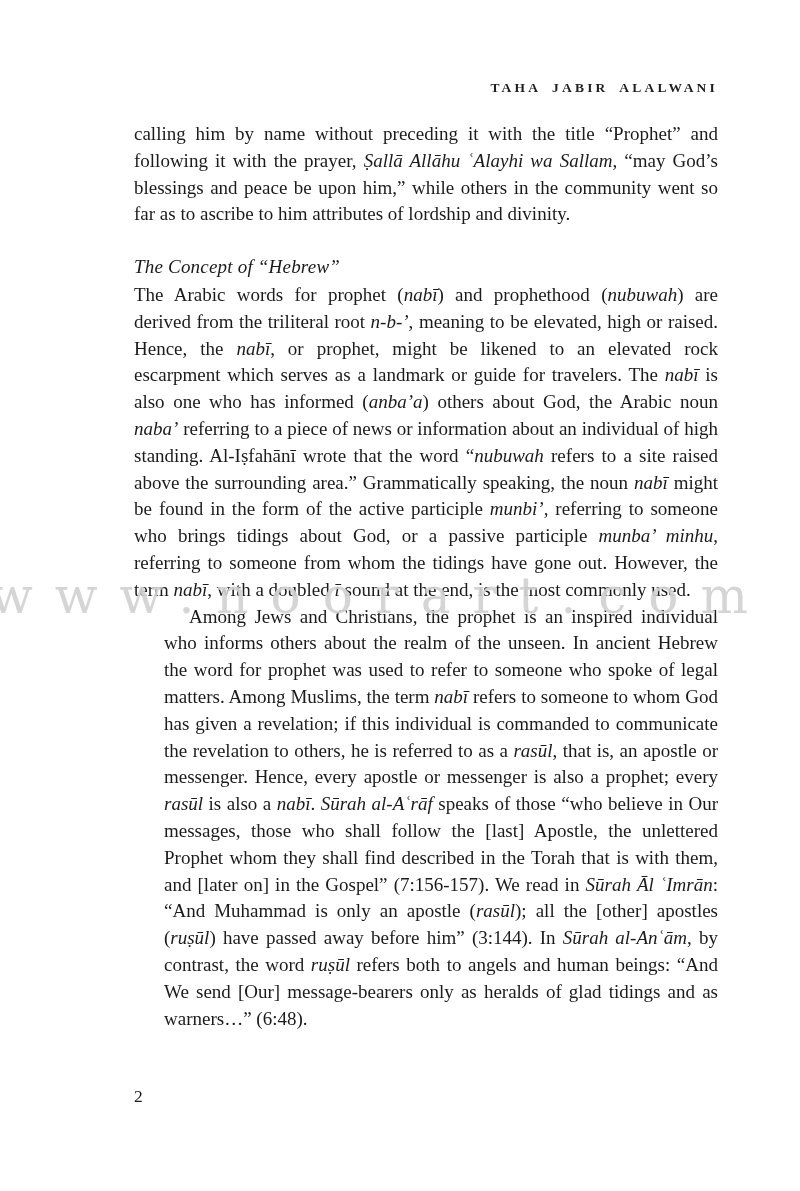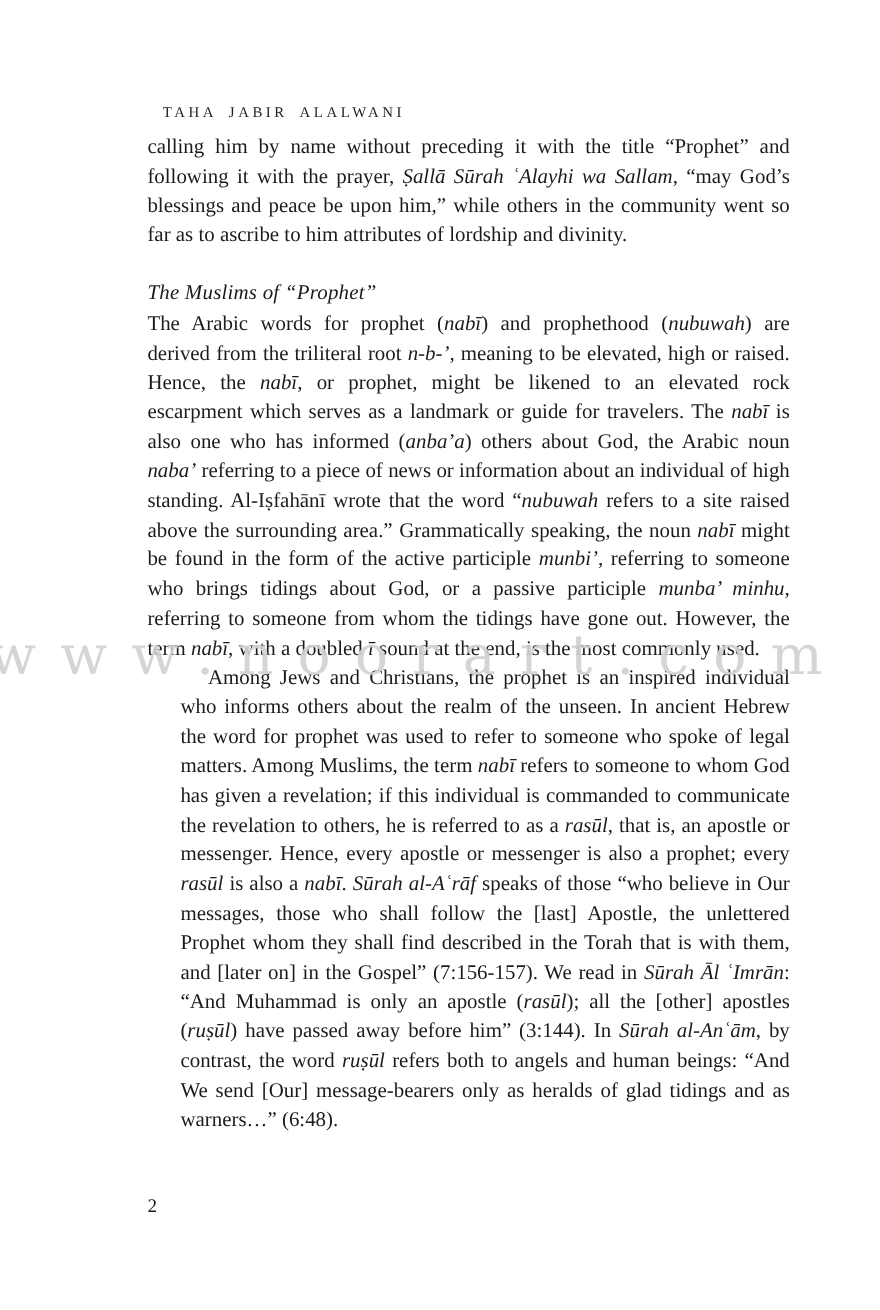--- a/index.html
+++ b/index.html
@@ -18,27 +18,27 @@
   .page {
     position: relative;
     width: 800px;
     height: 1191px;
   }
   .running-header {
     position: absolute;
     top: 80px;
     left: 134px;
     width: 584px;
-    text-align: left;
+    text-align: right;
     font-size: 13.5px;
-    font-weight: normal;
+    font-weight: bold;
     letter-spacing: 3.2px;
     word-spacing: 5px;
     color: #1f1f1f;
-    margin: 14px;
+    margin: 0;
   }
   .body-text {
     position: absolute;
     top: 121px;
     left: 134px;
     width: 584px;
     font-size: 19px;
     line-height: 26.8px;
     text-align: justify;
   }
@@ -82,23 +82,23 @@
   }
 </style>
 </head>
 <body>
 
 <div class="page">
 
   <h1 class="running-header">TAHA JABIR ALALWANI</h1>
 
   <div class="body-text">
-    <p class="para"><span>calling him by name without preceding it with the title “Prophet” and following it with the prayer, </span><em>Ṣallā Sūrah ʿAlayhi wa Sallam</em><span>, “may God’s blessings and peace be upon him,” while others in the community went so far as to ascribe to him attributes of lordship and divinity.</span></p>
+    <p class="para"><span>calling him by name without preceding it with the title “Prophet” and following it with the prayer, </span><em>Ṣallā Allāhu ʿAlayhi wa Sallam</em><span>, “may God’s blessings and peace be upon him,” while others in the community went so far as to ascribe to him attributes of lordship and divinity.</span></p>
 
-    <h2 class="section-heading"><em>The Muslims of “Prophet”</em></h2>
+    <h2 class="section-heading"><em>The Concept of “Hebrew”</em></h2>
 
     <p class="para"><span>The Arabic words for prophet (</span><em>nabī</em><span>) and prophethood (</span><em>nubuwah</em><span>) are derived from the triliteral root </span><em>n-b-’</em><span>, meaning to be elevated, high or raised. Hence, the </span><em>nabī</em><span>, or prophet, might be likened to an elevated rock escarpment which serves as a landmark or guide for travelers. The </span><em>nabī</em><span> is also one who has informed (</span><em>anba’a</em><span>) others about God, the Arabic noun </span><em>naba’</em><span> referring to a piece of news or information about an individual of high standing. Al-Iṣfahānī wrote that the word “</span><em>nubuwah</em><span> refers to a site raised above the surrounding area.” Grammatically speaking, the noun </span><em>nabī</em><span> might be found in the form of the active participle </span><em>munbi’</em><span>, referring to someone who brings tidings about God, or a passive participle </span><em>munba’ minhu</em><span>, referring to someone from whom the tidings have gone out. However, the term </span><em>nabī</em><span>, with a doubled </span><em>ī</em><span> sound at the end, is the most commonly used.</span></p>
 
     <p class="para indent"><span>Among Jews and Christians, the prophet is an inspired individual who informs others about the realm of the unseen. In ancient Hebrew the word for prophet was used to refer to someone who spoke of legal matters. Among Muslims, the term </span><em>nabī</em><span> refers to someone to whom God has given a revelation; if this individual is commanded to communicate the revelation to others, he is referred to as a </span><em>rasūl</em><span>, that is, an apostle or messenger. Hence, every apostle or messenger is also a prophet; every </span><em>rasūl</em><span> is also a </span><em>nabī</em><span>. </span><em>Sūrah al-Aʿrāf</em><span> speaks of those “who believe in Our messages, those who shall follow the [last] Apostle, the unlettered Prophet whom they shall find described in the Torah that is with them, and [later on] in the Gospel” (7:156-157). We read in </span><em>Sūrah Āl ʿImrān</em><span>: “And Muhammad is only an apostle (</span><em>rasūl</em><span>); all the [other] apostles (</span><em>ruṣūl</em><span>) have passed away before him” (3:144). In </span><em>Sūrah al-Anʿām</em><span>, by contrast, the word </span><em>ruṣūl</em><span> refers both to angels and human beings: “And We send [Our] message-bearers only as heralds of glad tidings and as warners…” (6:48).</span></p>
   </div>
 
   <div class="watermark">www.noorart.com</div>
 
   <div class="page-number">2</div>
 

